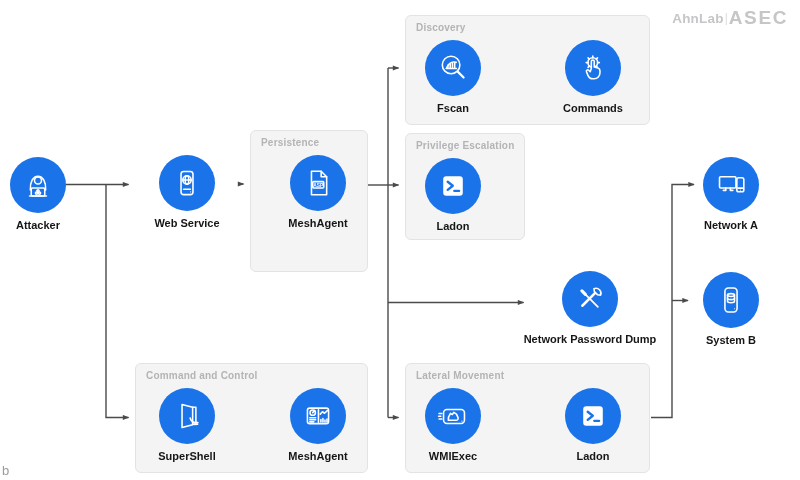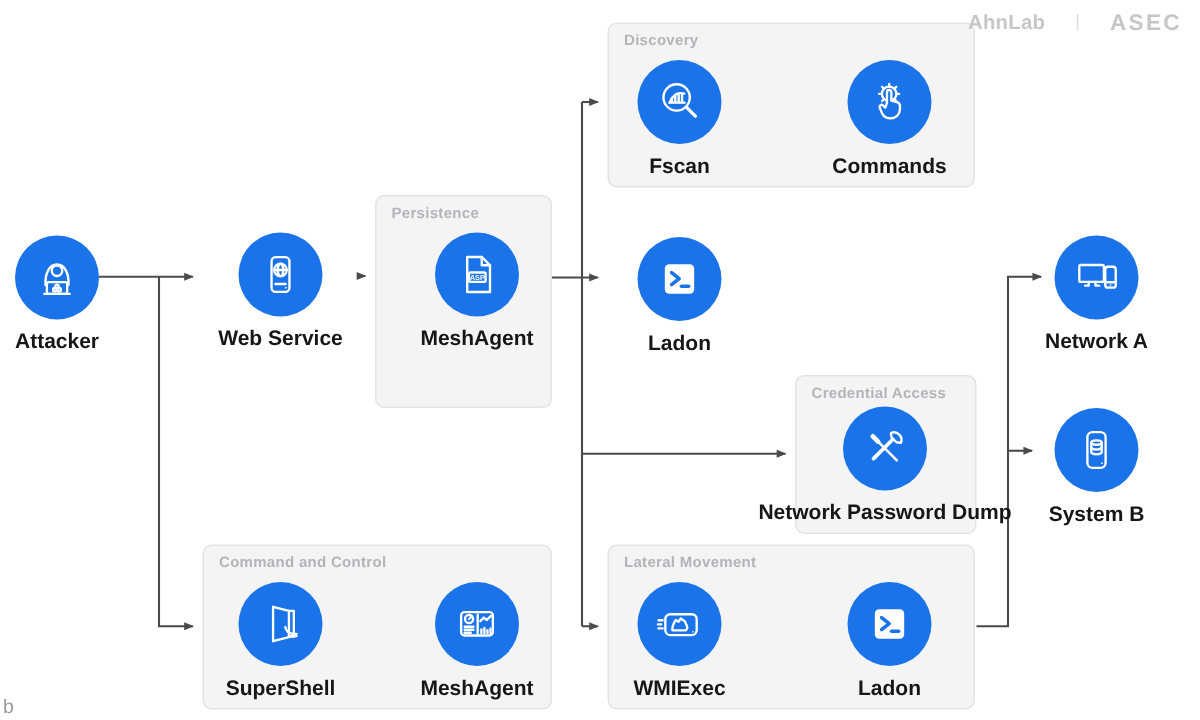--- a/index.html
+++ b/index.html
@@ -27,21 +27,21 @@
   svg.wires{position:absolute;left:0;top:0;z-index:2;}
   .wire{stroke:#4a4a4a;stroke-width:1.4;fill:none;}
   
   .node{position:absolute;z-index:3;width:0;height:0;}
   .bubble{
     position:absolute;left:-28px;top:0;width:56px;height:56px;border-radius:50%;
     background:#1a73e8;display:flex;align-items:center;justify-content:center;
   }
   .nlabel{
     position:absolute;top:62px;left:0;transform:translateX(-50%);
-    white-space:nowrap;font-size:14px;font-weight:700;color:#161616;
+    white-space:nowrap;font-size:11px;font-weight:700;color:#161616;
   }
   .node svg{width:36px;height:36px;display:block;}
   .st{stroke:#fff;fill:none;stroke-width:1.4;stroke-linecap:round;stroke-linejoin:round;}
   .fillw{fill:#fff;stroke:none;}
   .blue{stroke:#1a73e8;fill:none;stroke-width:2.1;stroke-linecap:round;stroke-linejoin:round;}
   #n-attacker{left:38px;top:157px}
   #n-webservice{left:187px;top:155px}
   #n-webshell{left:318px;top:155px}
   #n-fscan{left:453px;top:40px}
   #n-commands{left:593px;top:40px}
@@ -49,42 +49,42 @@
   #n-npd{left:590px;top:271px}
   #n-supershell{left:187px;top:388px}
   #n-meshagent{left:318px;top:388px}
   #n-wmiexec{left:453px;top:388px}
   #n-ladon-lm{left:593px;top:388px}
   #n-systema{left:731px;top:157px}
   #n-systemb{left:731px;top:272px}
   
   .brand{
     position:absolute;top:7px;right:12px;z-index:4;display:flex;
-    align-items:flex-start;gap:20px;color:#c6c6c9;
+    align-items:center;gap:1px;color:#c6c6c9;
   }
   .brand .primary{font-size:13.5px;font-weight:700;letter-spacing:.2px;}
   .brand .sep{font-size:12px;font-weight:300;color:#dededf;}
-  .brand .secondary{font-size:15px;font-weight:700;letter-spacing:1.6px;}
+  .brand .secondary{font-size:19px;font-weight:700;letter-spacing:1.6px;}
   .corner-fragment{
     position:absolute;left:2px;top:463px;font-size:13px;color:#9b9b9b;z-index:4;
   }
 </style>
 </head>
 <body>
 
 <div class="canvas">
 
   <div class="gbox" id="g-discovery">
     <div class="gtitle">Discovery</div>
   </div>
   <div class="gbox" id="g-persistence">
     <div class="gtitle">Persistence</div>
   </div>
-  <div class="gbox" id="g-credential">
-    <div class="gtitle">Credential Access</div>
+  <div class="gbox" id="g-privesc">
+    <div class="gtitle">Privilege Escalation</div>
   </div>
   <div class="gbox" id="g-c2">
     <div class="gtitle">Command and Control</div>
   </div>
   <div class="gbox" id="g-lateral">
     <div class="gtitle">Lateral Movement</div>
   </div>
 
   <svg class="wires" width="800" height="480" viewBox="0 0 800 480">
     <defs>

